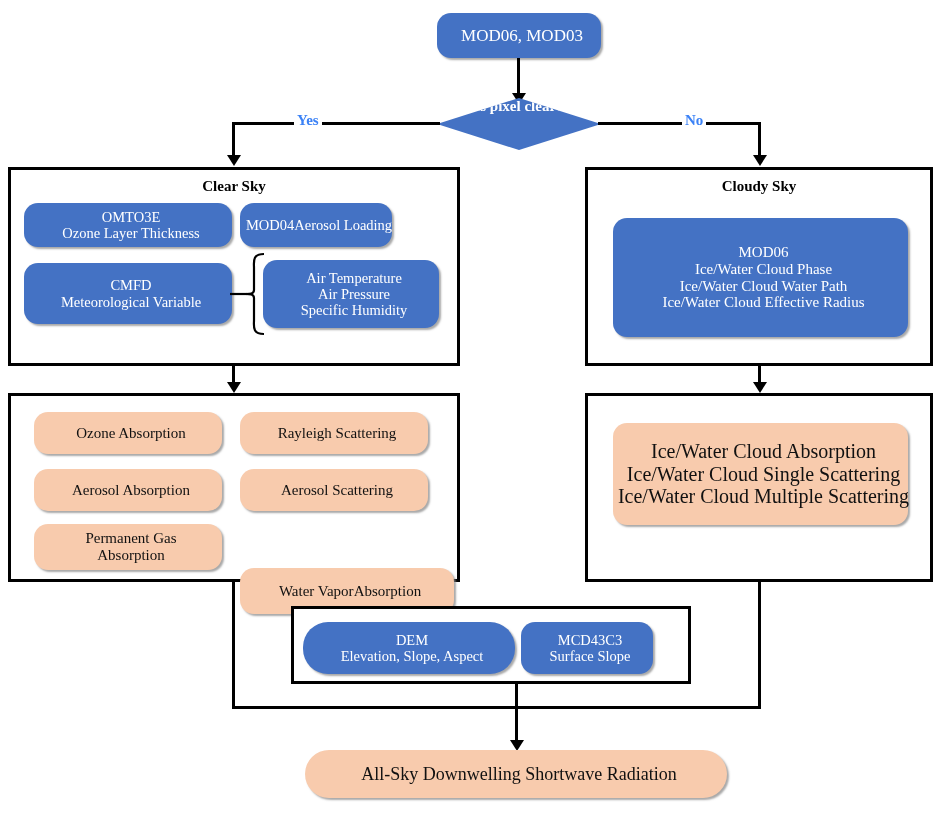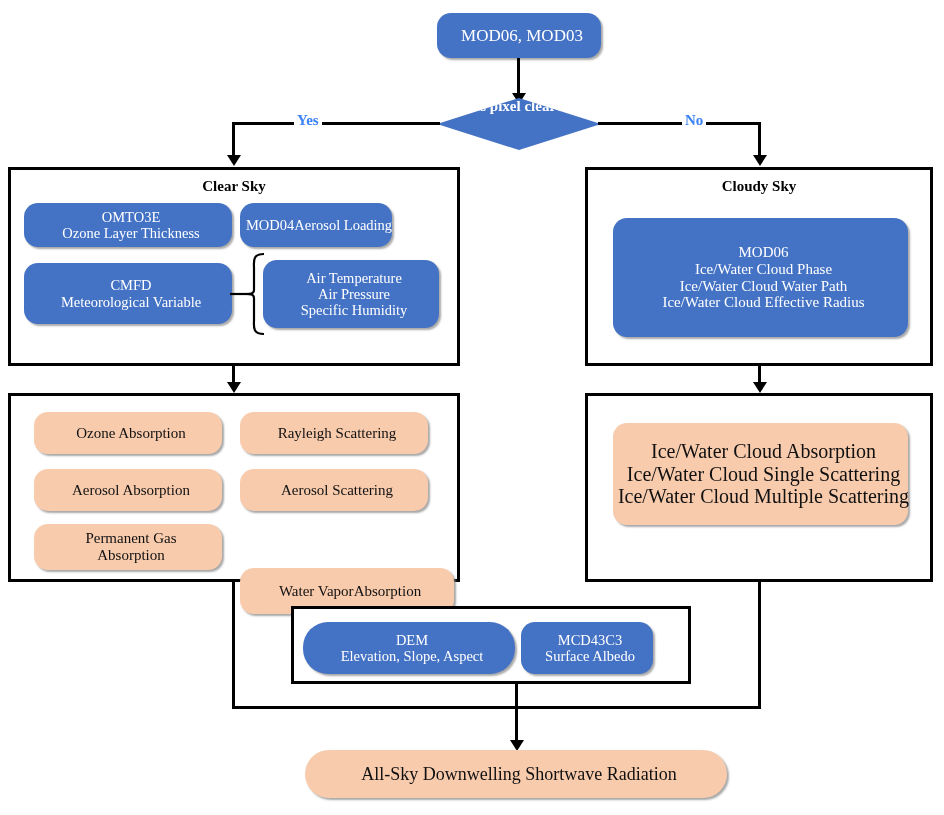--- a/index.html
+++ b/index.html
@@ -181,21 +181,21 @@
   <div class="ln hl" style="left:232px;top:706px;width:529px;height:3px;"></div>
 
   <div class="frame" style="left:291px;top:606px;width:400px;height:78px;"></div>
 
   <div class="node blue" style="left:303px;top:622px;width:212px;height:52px;font-size:14.5px;flex-direction:column;border-radius:25px;">
     <span>DEM</span>
     <span>Elevation, Slope, Aspect</span>
   </div>
   <div class="node blue" style="left:521px;top:622px;width:132px;height:52px;font-size:14.5px;flex-direction:column;">
     <span>MCD43C3</span>
-    <span>Surface Albedo</span>
+    <span>Surface Slope</span>
   </div>
 
   <div class="ln vl" style="left:515px;top:683px;width:3px;height:25px;"></div>
   <div class="ln vl" style="left:515px;top:706px;width:3px;height:38px;"></div>
   <div class="arrow-d" style="left:510px;top:740px;"></div>
 
   <div class="node peach" style="left:305px;top:750px;width:422px;height:48px;font-size:18px;border-radius:24px;">
     <span>All-Sky Downwelling Shortwave Radiation</span>
   </div>
 

